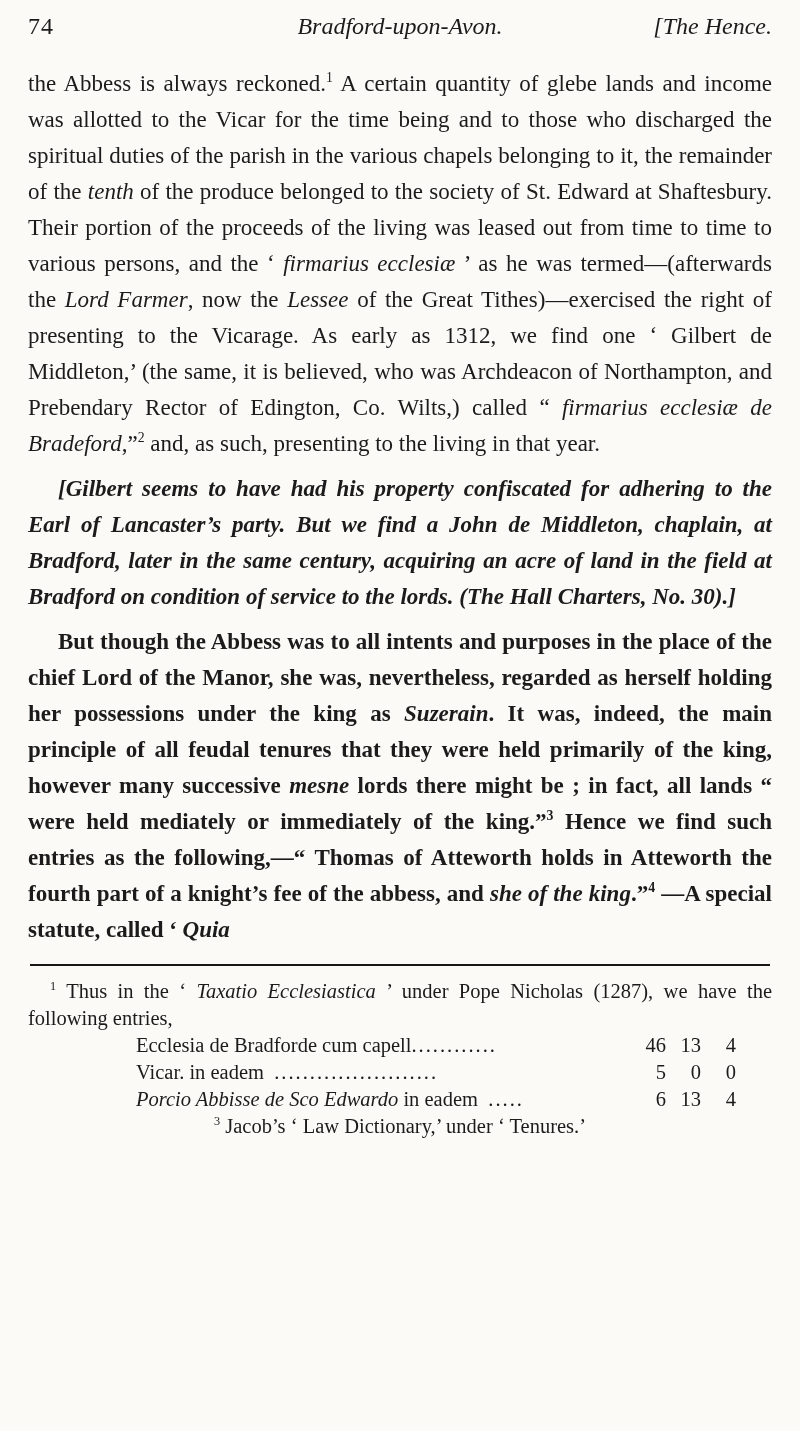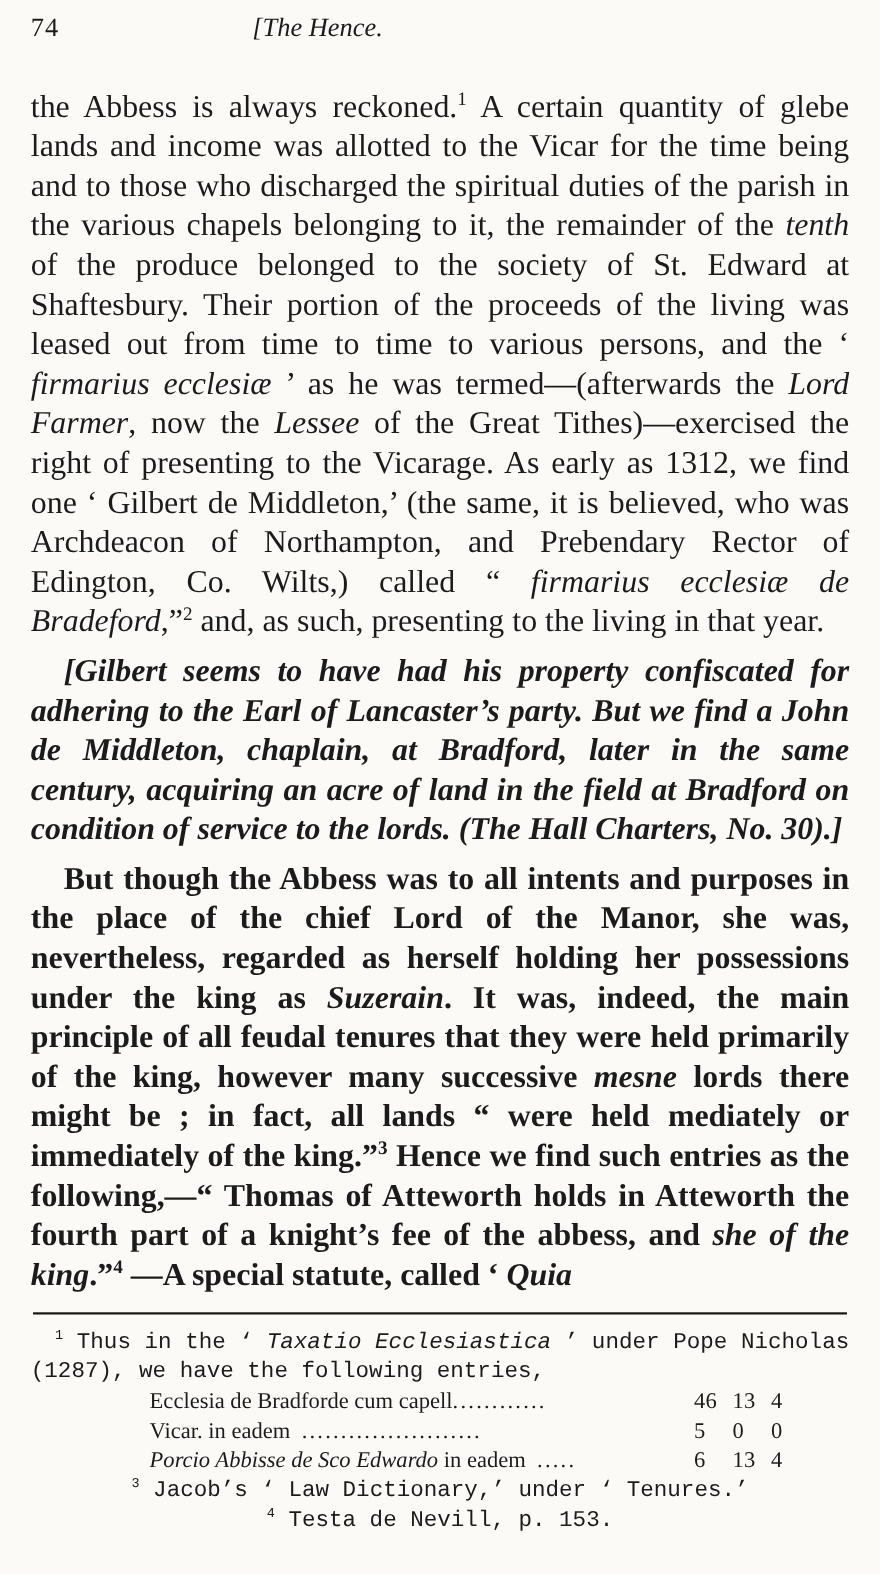--- a/index.html
+++ b/index.html
@@ -33,22 +33,22 @@
     text-align: center;
     font-style: italic;
   }
   .running-head .section {
     width: 160px;
     text-align: right;
     font-style: italic;
   }
   
   .body-text {
-    margin-top: 39px;
-    font-size: 29px;
+    margin-top: 26px;
+    font-size: 23px;
     line-height: 36px;
     text-align: justify;
   }
   .body-text p { margin: 0; }
   .body-text p + p { margin-top: 9px; }
   .body-text p.indent { text-indent: 30px; font-weight: bold; }
   .body-text p.all-italic { font-style: italic; }
   sup {
     font-size: 60%;
     line-height: 0;
@@ -59,52 +59,53 @@
   .fn-rule {
     border: none;
     border-top: 2px solid #161616;
     margin: 16px 2px 12px 2px;
   }
   .footnotes {
     font-size: 20.5px;
     line-height: 27px;
     text-align: justify;
   }
-  .footnotes p { margin: 0; font-family: Liberation Mono, monospace; }
+  .footnotes p { margin: 0; }
   .fn-para { text-indent: 22px; }
   .fn-entries {
     margin-left: 108px;
     width: 600px;
   }
   .fn-row {
     display: flex;
     align-items: baseline;
   }
   .fn-left {
     flex: 1;
     white-space: pre;
     overflow: hidden;
   }
   .fn-leader { letter-spacing: 2px; }
   .fn-amts { display: flex; white-space: pre; }
   .fn-amts .amt {
     display: inline-block;
     width: 35px;
-    text-align: left;
+    text-align: right;
   }
   .fn-center { text-align: center; text-indent: 0; }
   .fn-center-tight { text-align: center; text-indent: 0; }
 </style>
 </head>
 <body>
 
 <div class="page">
 
   <div class="running-head">
     <span class="pageno">74</span>
+    <span class="title">Bradford-upon-Avon.</span>
     <span class="section">[The Hence.</span>
   </div>
 
   <div class="body-text">
     <p><span>the Abbess is always reckoned.</span><sup>1</sup><span>  A certain quantity of glebe lands and income was allotted to the Vicar for the time being and to those who discharged the spiritual duties of the parish in the various chapels belonging to it, the remainder of the </span><em>tenth</em><span> of the produce belonged to the society of St. Edward at Shaftesbury.  Their portion of the proceeds of the living was leased out from time to time to various persons, and the ‘ </span><em>firmarius ecclesiæ</em><span> ’ as he was termed—(afterwards the </span><em>Lord Farmer</em><span>, now the </span><em>Lessee</em><span> of the Great Tithes)—exercised the right of presenting to the Vicarage.  As early as 1312, we find one ‘ Gilbert de Middleton,’ (the same, it is believed, who was Archdeacon of Northampton, and Prebendary Rector of Edington, Co. Wilts,) called “ </span><em>firmarius ecclesiæ de Bradeford</em><span>,”</span><sup>2</sup><span> and, as such, presenting to the living in that year.</span></p>
     <p class="indent all-italic"><span>[Gilbert seems to have had his property confiscated for adhering to the Earl of Lancaster’s party.  But we find a John de Middleton, chaplain, at Bradford, later in the same century, acquiring an acre of land in the field at Bradford on condition of service to the lords.  (The Hall Charters, No. 30).]</span></p>
     <p class="indent"><span>But though the Abbess was to all intents and purposes in the place of the chief Lord of the Manor, she was, nevertheless, regarded as herself holding her possessions under the king as </span><em>Suzerain</em><span>.  It was, indeed, the main principle of all feudal tenures that they were held primarily of the king, however many successive </span><em>mesne</em><span> lords there might be ; in fact, all lands “ were held mediately or immediately of the king.”</span><sup>3</sup><span>  Hence we find such entries as the following,—“ Thomas of Atteworth holds in Atteworth the fourth part of a knight’s fee of the abbess, and </span><em>she of the king</em><span>.”</span><sup>4</sup><span> —A special statute, called ‘ </span><em>Quia</em></p>
   </div>
 
   <hr class="fn-rule">
@@ -121,16 +122,15 @@
         <span class="fn-left"><span><span>Vicar. in eadem  </span></span><span class="fn-leader">.......................</span></span>
         <span class="fn-amts"><span class="amt">5</span><span class="amt">0</span><span class="amt">0</span></span>
       </div>
       <div class="fn-row">
         <span class="fn-left"><span><em>Porcio Abbisse de Sco Edwardo</em><span> in eadem  </span></span><span class="fn-leader">.....</span></span>
         <span class="fn-amts"><span class="amt">6</span><span class="amt">13</span><span class="amt">4</span></span>
       </div>
     </div>
 
     <p class="fn-center"><sup>3</sup><span> Jacob’s ‘ Law Dictionary,’ under ‘ Tenures.’</span></p>
-    <p class="fn-center-tight"><sup>4</sup><span> Testa de Nevill, p. 153.</span></p>
   </div>
 
 </div>
 
 </body></html>

